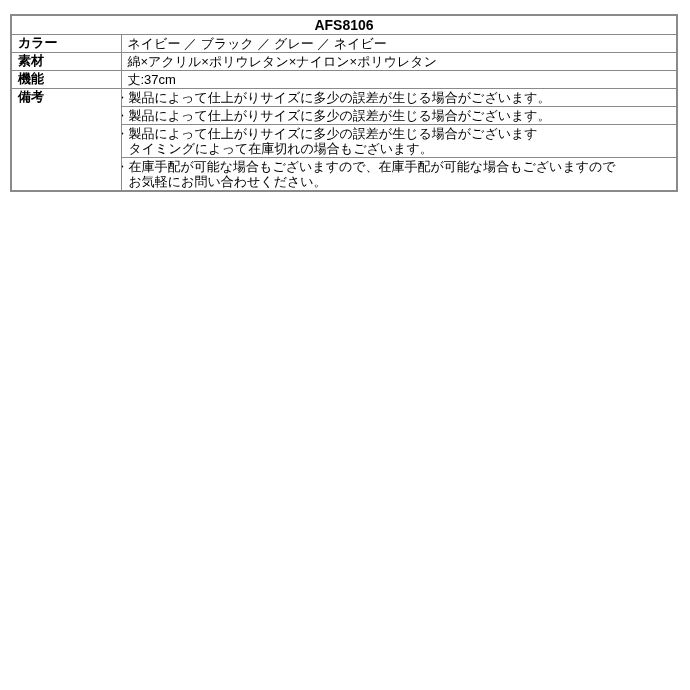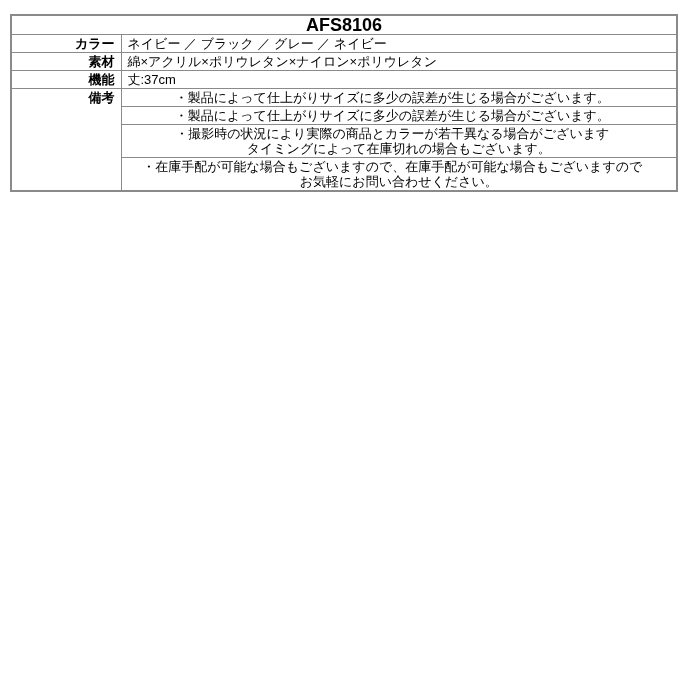--- a/index.html
+++ b/index.html
@@ -31,36 +31,36 @@
     border: 1px solid #8a8a8a;
     background: #ffffff;
     padding: 1px 6px;
     vertical-align: top;
     overflow: hidden;
   }
   .col-label { width: 110px; }
   .title-cell {
     text-align: center;
     font-weight: bold;
-    font-size: 18px;
+    font-size: 14px;
     line-height: 16px;
     background: #f7f7f7;
     height: 16px;
   }
   .data-row { height: 16px; }
   .label-cell {
-    text-align: right;
+    text-align: left;
     font-weight: bold;
+    font-family: Liberation Mono, monospace;
   }
   .notes-label { vertical-align: top; }
   .note-cell {
     white-space: pre-line;
     padding-left: 19px;
     text-indent: -13px;
-    text-align: center;
   }
   .note-single { height: 15px; }
   .note-double { height: 30px; }
 </style>
 </head>
 <body>
 
 <table class="spec-table">
   <colgroup>
     <col class="col-label">
@@ -83,21 +83,21 @@
       <td class="value-cell">丈:37cm</td>
     </tr>
     <tr>
       <td class="label-cell notes-label" rowspan="4">備考</td>
       <td class="value-cell note-cell note-single">・製品によって仕上がりサイズに多少の誤差が生じる場合がございます。</td>
     </tr>
     <tr>
       <td class="value-cell note-cell note-single">・製品によって仕上がりサイズに多少の誤差が生じる場合がございます。</td>
     </tr>
     <tr>
-      <td class="value-cell note-cell note-double">・撮影時の状況により実際の商品とカラーが若干異なる場合がございます
+      <td class="value-cell note-cell note-double">・製品によって仕上がりサイズに多少の誤差が生じる場合がございます
 タイミングによって在庫切れの場合もございます。</td>
     </tr>
     <tr>
       <td class="value-cell note-cell note-double">・在庫手配が可能な場合もございますので、在庫手配が可能な場合もございますので
 お気軽にお問い合わせください。</td>
     </tr>
   </tbody>
 </table>
 
 </body></html>

